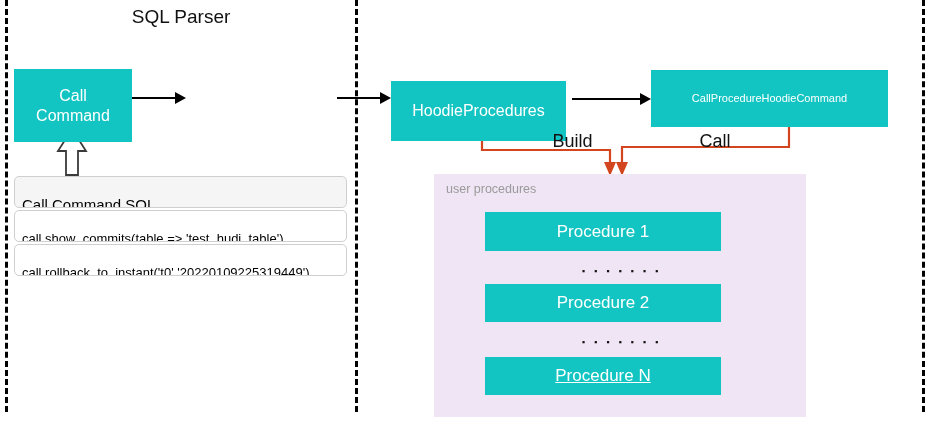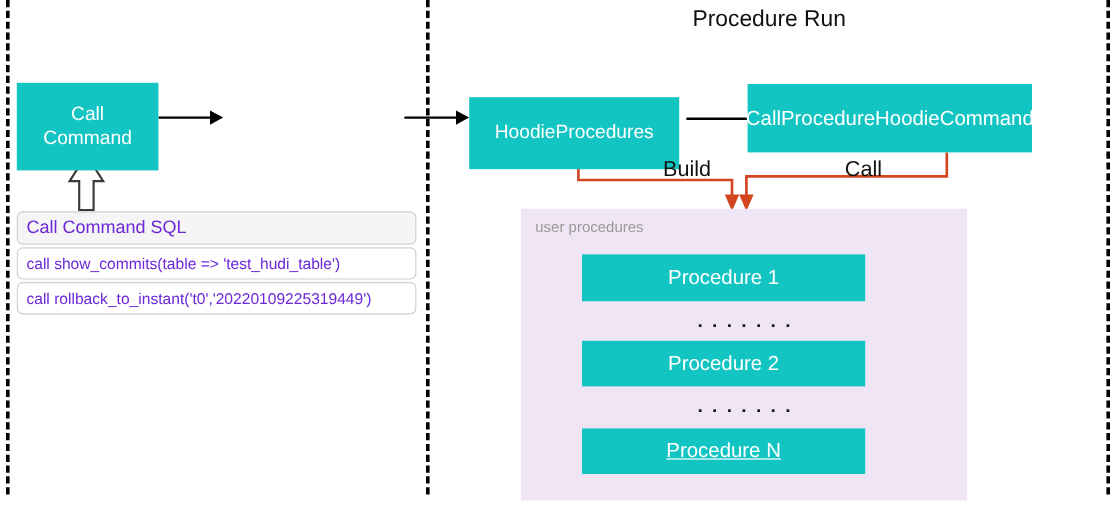--- a/index.html
+++ b/index.html
@@ -14,22 +14,22 @@
     display:flex;align-items:center;justify-content:center;text-align:center;
     font-size:16px;line-height:1.25;
   }
   .node .narrow{max-width:92px;display:inline-block;}
   .edge-label{position:absolute;font-size:18px;color:#111;text-align:center;}
   .svg-overlay{position:absolute;left:0;top:0;pointer-events:none;}
   
   .sql-table{position:absolute;left:14px;top:176px;width:333px;}
   .sql-cell{
     box-sizing:border-box;border:1px solid #cfcfcf;border-radius:5px;
-    background:#fff;height:27px;line-height:25px;padding:0 7px;
-    font-size:13px;color:#6d28d9;margin-bottom:2px;white-space:nowrap;overflow:hidden;
+    background:#fff;height:27px;line-height:25px;padding:15px 7px;
+    font-size:13px;color:#000000;margin-bottom:2px;white-space:nowrap;overflow:hidden;
   }
   .sql-header{background:#f5f5f5;font-size:15px;height:28px;line-height:26px;}
   
   .user-procedures{
     position:absolute;left:434px;top:174px;width:372px;height:243px;
     background:#F0E5F5;
   }
   .user-procedures-label{position:absolute;left:12px;top:8px;font-size:12.5px;color:#9a9a9a;}
   .proc-node{
     position:absolute;left:51px;width:236px;height:39px;background:#12C5C2;
@@ -44,21 +44,21 @@
 </style>
 </head>
 <body>
 
 <div class="canvas">
 
   <div class="dash-v" style="left:5px;"></div>
   <div class="dash-v" style="left:355px;"></div>
   <div class="dash-v" style="left:922px;"></div>
 
-  <div class="section-title" style="left:358px;width:566px;">Procedure Run</div>
+  <div class="section-title" style="left:6px;width:350px;">SQL Parser</div>
 
   <svg class="svg-overlay" width="932" height="443" viewBox="0 0 932 443">
 
     <g>
       <line x1="132" y1="98" x2="175" y2="98" stroke="#000" stroke-width="2"></line>
       <polygon points="175,92 186,98 175,104" fill="#000"></polygon>
     </g>
 
     <g>
       <line x1="337" y1="98" x2="380" y2="98" stroke="#000" stroke-width="2"></line>
@@ -82,26 +82,26 @@
       <polygon points="616,162 628,162 622,176" fill="#D2451E"></polygon>
     </g>
   </svg>
 
   <div class="node" style="left:14px;top:69px;width:118px;height:73px;">
     <span class="narrow">Call Command</span>
   </div>
   <div class="node" style="left:391px;top:69px;width:175px;height:60px;margin-top:12px;">
     <span>HoodieProcedures</span>
   </div>
-  <div class="node" style="left:623px;top:70px;width:237px;height:57px;font-size:17px;">
+  <div class="node" style="left:651px;top:70px;width:237px;height:57px;font-size:11px;">
     <span>CallProcedureHoodieCommand</span>
   </div>
 
   <div class="edge-label" style="left:545px;top:131px;width:55px;">Build</div>
-  <div class="edge-label" style="left:695px;top:131px;width:40px;text-align:right;">Call</div>
+  <div class="edge-label" style="left:695px;top:131px;width:40px;">Call</div>
 
   <div class="sql-table">
     <div class="sql-cell sql-header">Call Command SQL</div>
     <div class="sql-cell">call show_commits(table =&gt; 'test_hudi_table')</div>
     <div class="sql-cell">call rollback_to_instant('t0','20220109225319449')</div>
   </div>
 
   <div class="user-procedures">
     <div class="user-procedures-label">user procedures</div>
     <div class="proc-node" style="top:38px;">

